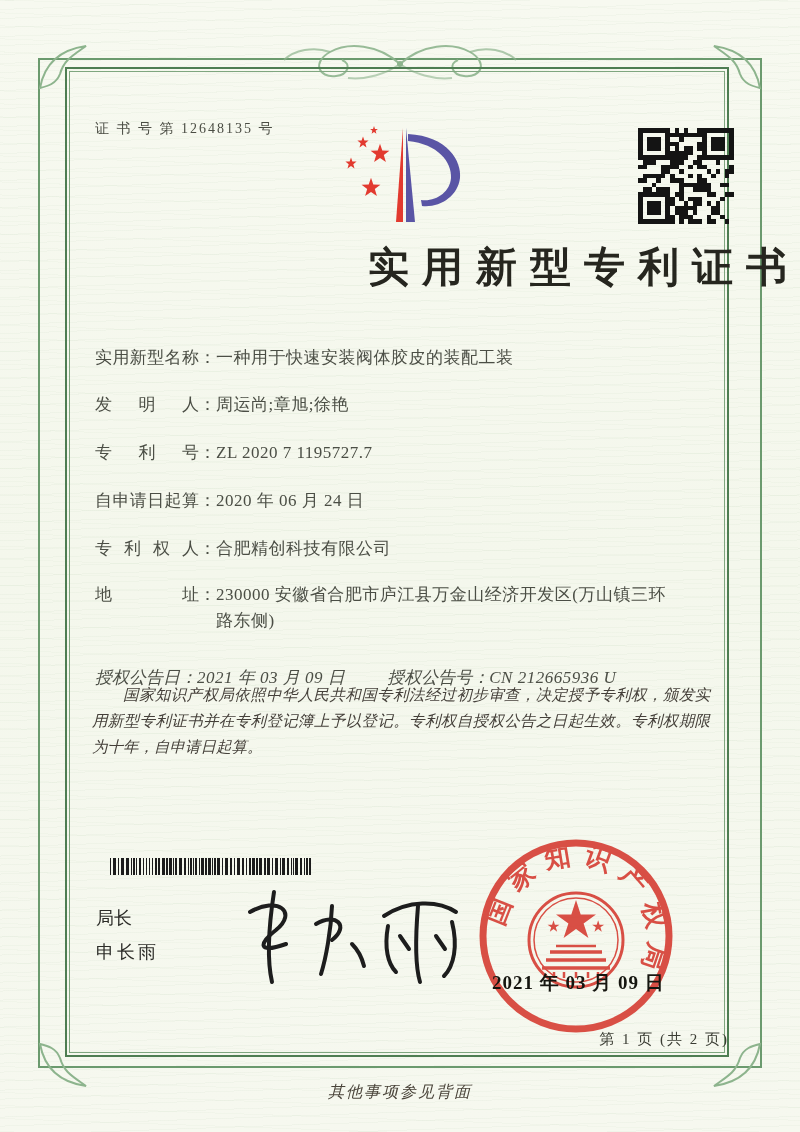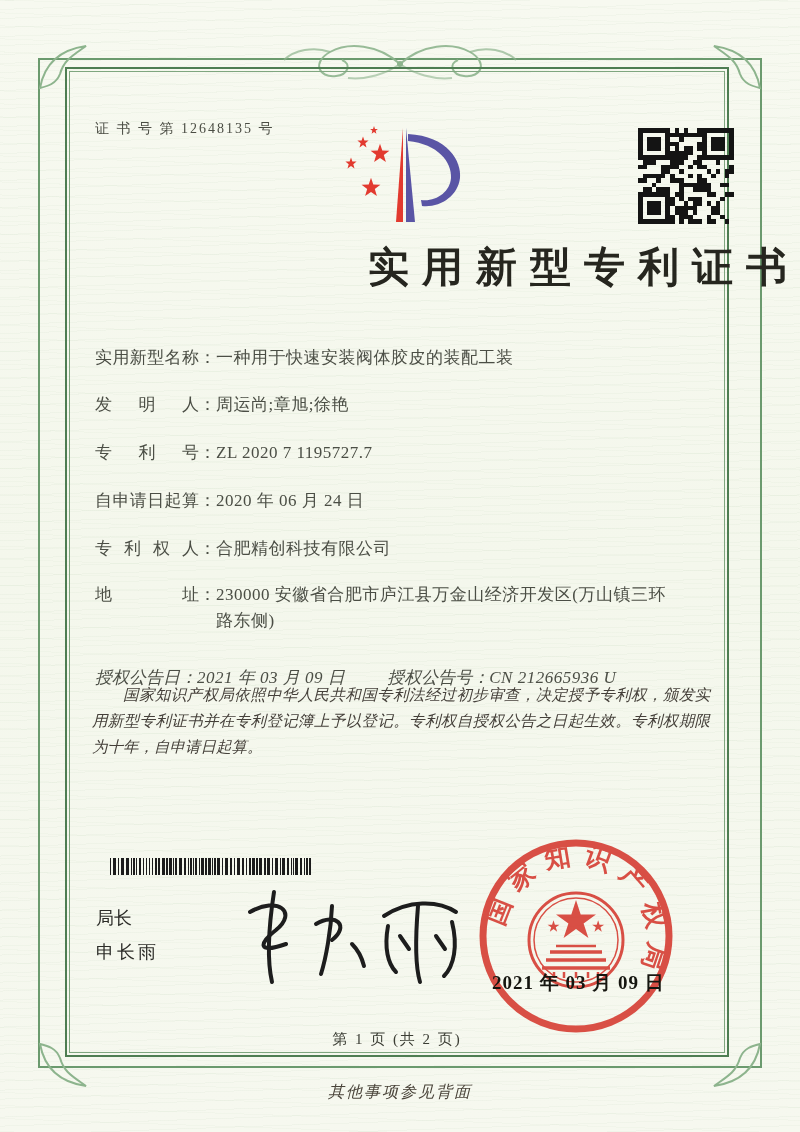--- a/index.html
+++ b/index.html
@@ -50,21 +50,21 @@
   .barcode{left:110px;top:858px;width:206px;height:17px;display:flex;align-items:stretch;}
   .barcode .b{background:#1c1c1c;height:100%;}
   
   .sig-title{left:96px;top:906px;font-size:18px;color:#2c2c28;font-family:"Liberation Sans","DejaVu Sans",sans-serif;}
   .sig-name{left:96px;top:940px;font-size:18px;color:#2c2c28;letter-spacing:3px;font-family:"Liberation Sans","DejaVu Sans",sans-serif;}
   .sig-svg{left:212px;top:878px;}
   
   .seal{left:476px;top:836px;}
   .seal-date{left:492px;top:970px;font-size:19px;color:#15150f;letter-spacing:1px;font-weight:600;z-index:6;}
   
-  .page-info{left:65px;top:1030px;width:664px;text-align:center;font-size:15px;color:#3b3d34;letter-spacing:2px;}
+  .page-info{left:65px;top:1030px;width:664px;text-align:right;font-size:15px;color:#3b3d34;letter-spacing:2px;}
   .back-note{left:0;top:1082px;width:800px;text-align:center;font-size:16px;color:#4a443a;font-style:italic;letter-spacing:2px;}
   .qr{left:638px;top:128px;}
 </style>
 </head>
 <body>
 
 <div class="abs o-line-top"></div>
 <div class="abs o-line-bottom"></div>
 <div class="abs o-line-left"></div>
 <div class="abs o-line-right"></div>

